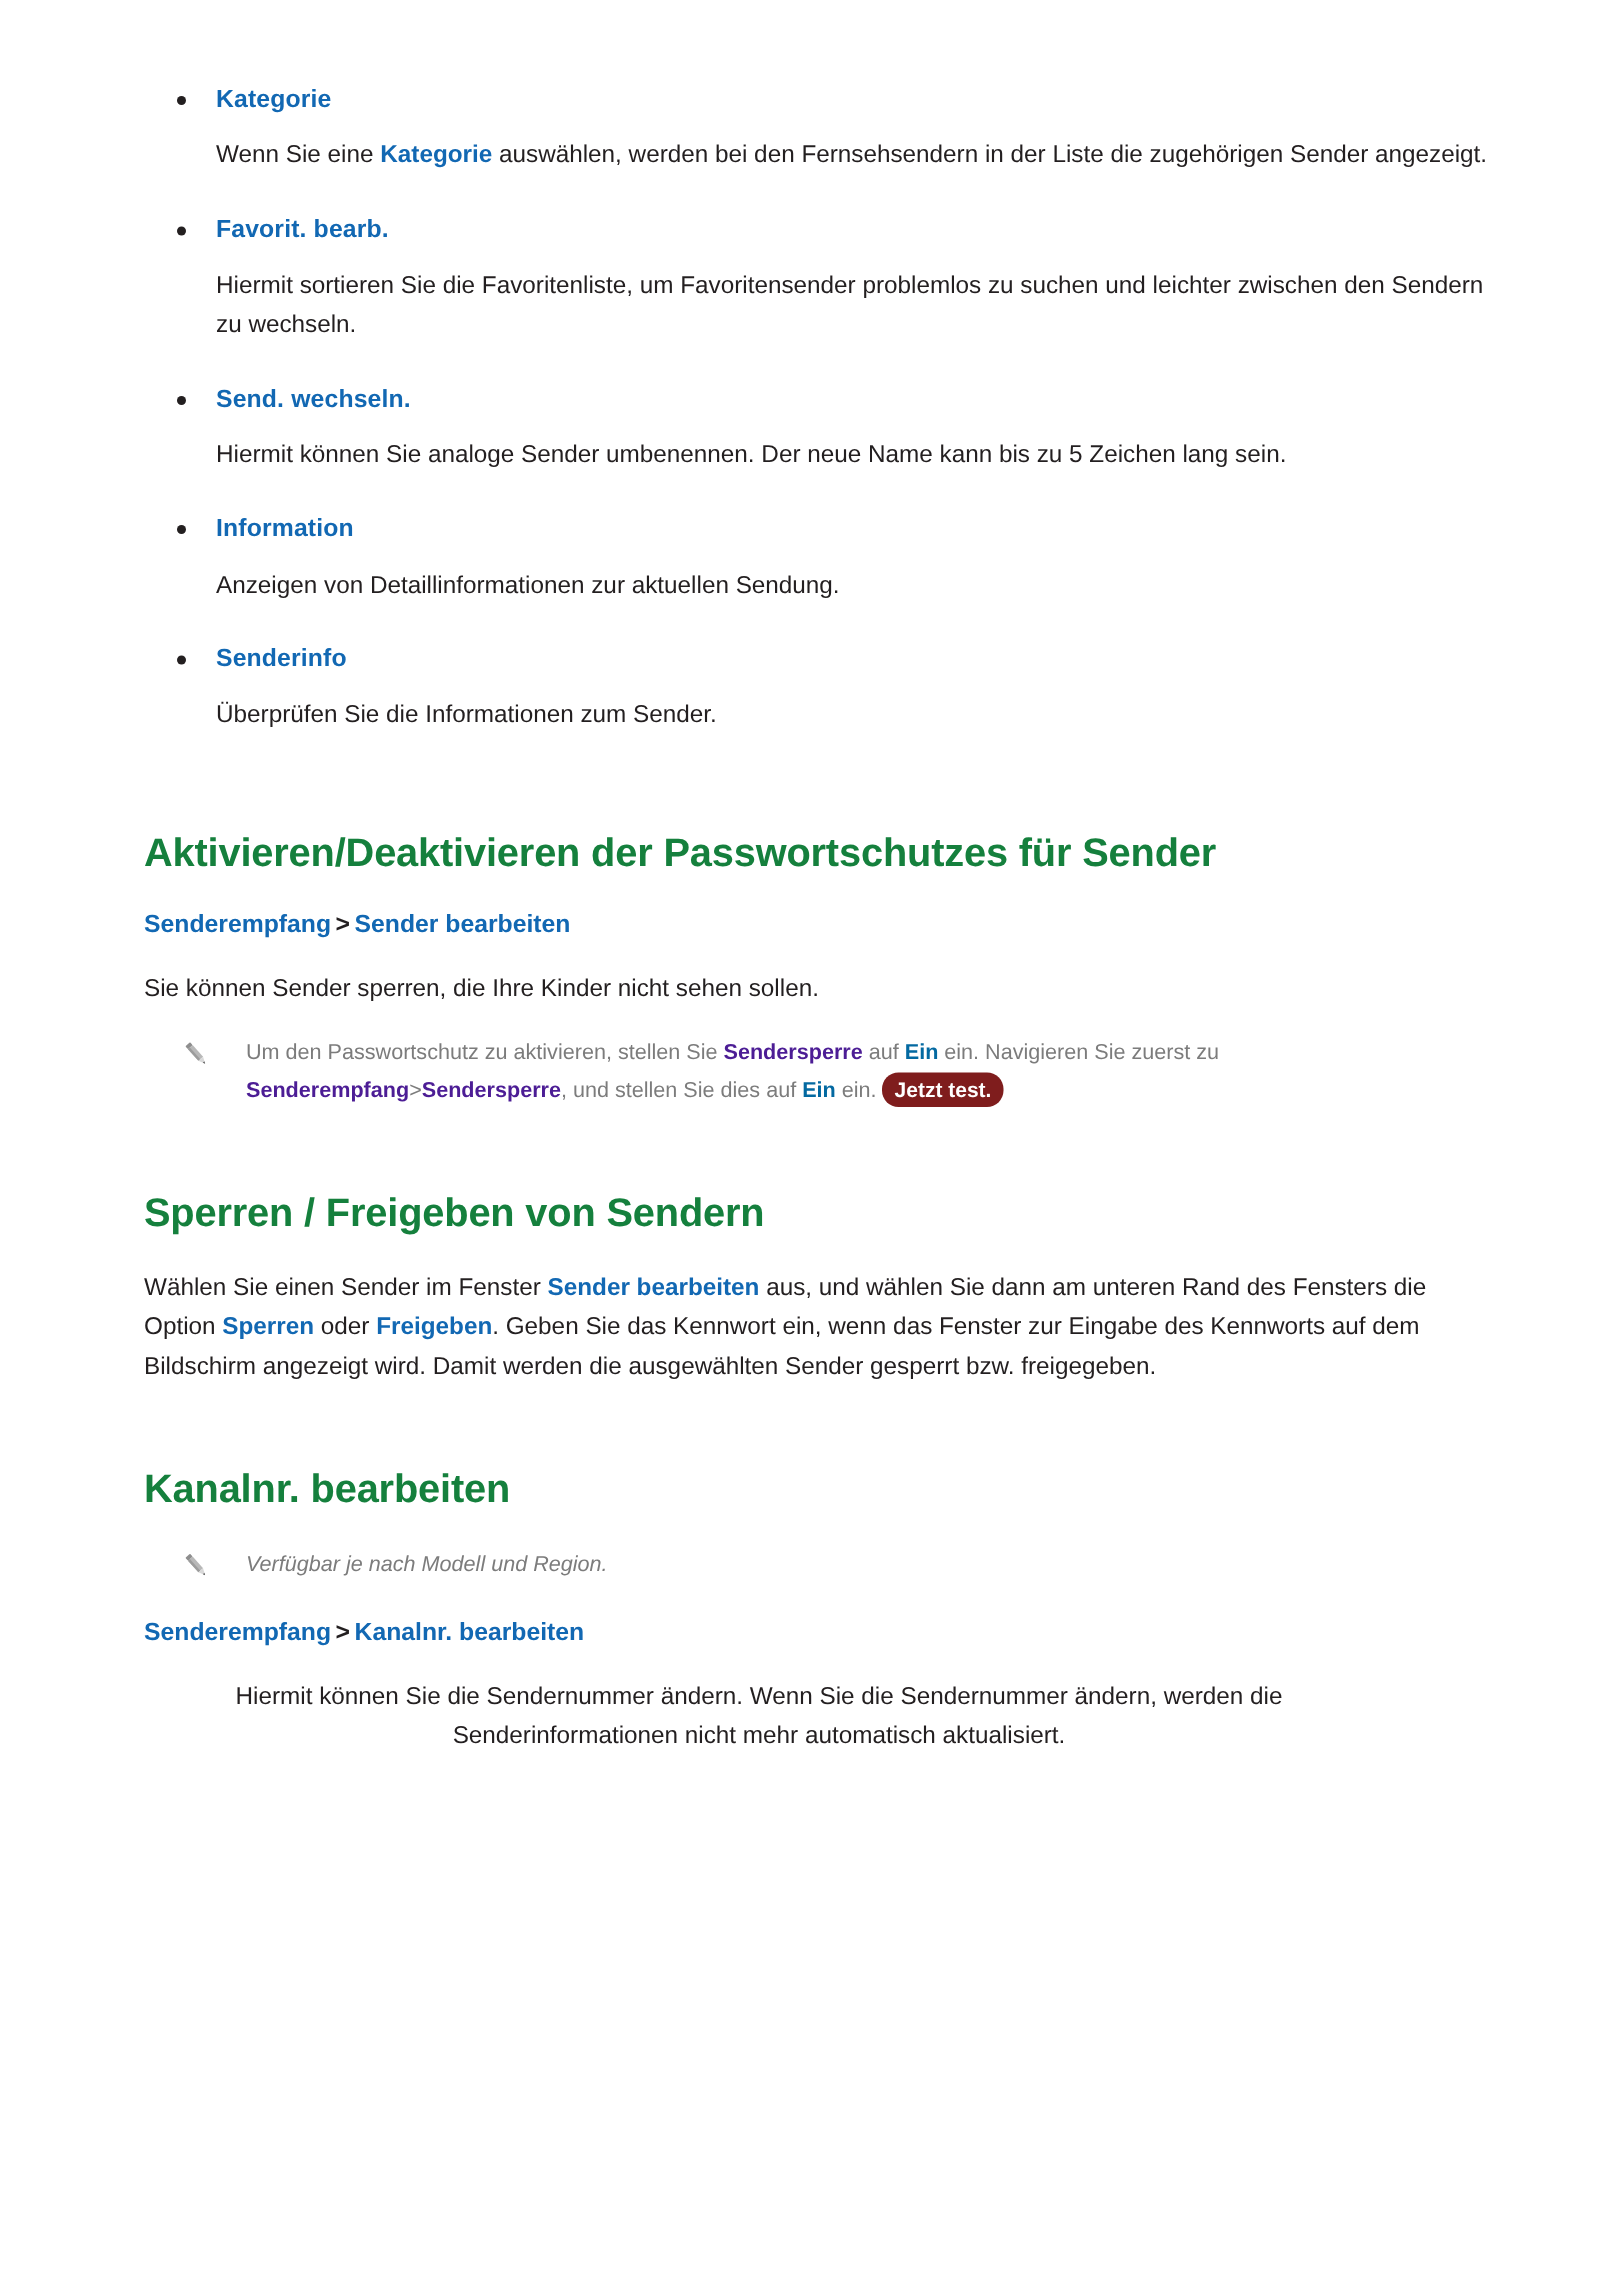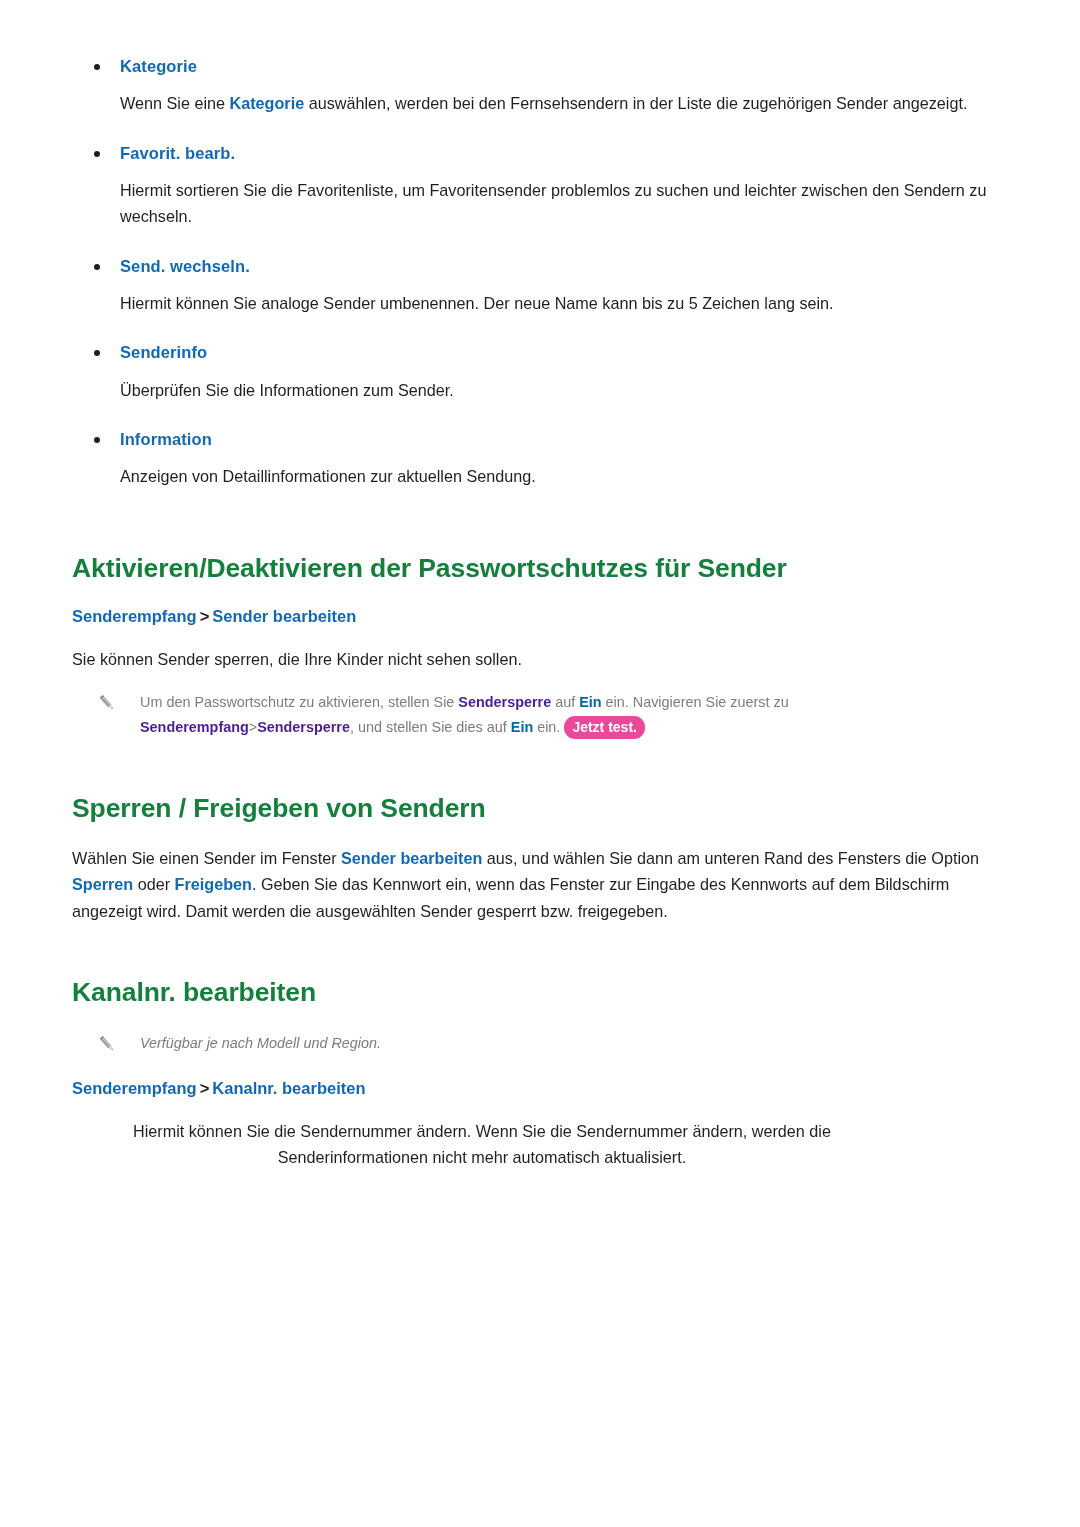--- a/index.html
+++ b/index.html
@@ -12,21 +12,21 @@
     background: #ffffff;
     font-family: "Liberation Sans", sans-serif;
     color: #231f20;
     -webkit-font-smoothing: antialiased;
   }
   .page {
     position: relative;
     width: 1080px;
     height: 1527px;
     box-sizing: border-box;
-    padding: 56px 80px 0 72px;
+    padding: 56px 80px 0 96px;
   }
 
   
   .opt-list {
     list-style: none;
     margin: 0;
     padding: 0;
   }
   .opt-item {
     margin: 0 0 26px 0;
@@ -112,21 +112,21 @@
     width: 22px;
     height: 22px;
   }
   .note .n-blue { color: #4c1d95; font-weight: bold; }
   .note .n-dark { color: #0369a1; font-weight: bold; }
   .note .n-sep  { color: #7c7c7c; font-weight: normal; }
 
   
   .trynow {
     display: inline-block;
-    background: #ec4899;
+    background: #7f1d1d;
     color: #ffffff;
     font-weight: bold;
     font-size: 14px;
     line-height: 1;
     padding: 4px 8px 5px 8px;
     border-radius: 11px;
     vertical-align: baseline;
     white-space: nowrap;
   }
 </style>
@@ -157,31 +157,31 @@
       <div class="opt-head">
         <span class="dot"></span>
         <span>Send. wechseln.</span>
       </div>
       <div class="opt-desc">Hiermit können Sie analoge Sender umbenennen. Der neue Name kann bis zu 5 Zeichen lang sein.</div>
     </li>
 
     <li class="opt-item">
       <div class="opt-head">
         <span class="dot"></span>
+        <span>Information</span>
+      </div>
+      <div class="opt-desc">Anzeigen von Detaillinformationen zur aktuellen Sendung.</div>
+    </li>
+
+    <li class="opt-item">
+      <div class="opt-head">
+        <span class="dot"></span>
         <span>Senderinfo</span>
       </div>
       <div class="opt-desc">Überprüfen Sie die Informationen zum Sender.</div>
-    </li>
-
-    <li class="opt-item">
-      <div class="opt-head">
-        <span class="dot"></span>
-        <span>Information</span>
-      </div>
-      <div class="opt-desc">Anzeigen von Detaillinformationen zur aktuellen Sendung.</div>
     </li>
 
   </ul>
 
   <div class="sec-gap-big"></div>
 
   <section>
     <h2 class="section-title">Aktivieren/Deaktivieren der Passwortschutzes für Sender</h2>
 
     <div class="breadcrumb"><span>Senderempfang</span><span class="sep">&gt;</span><span>Sender bearbeiten</span></div>

